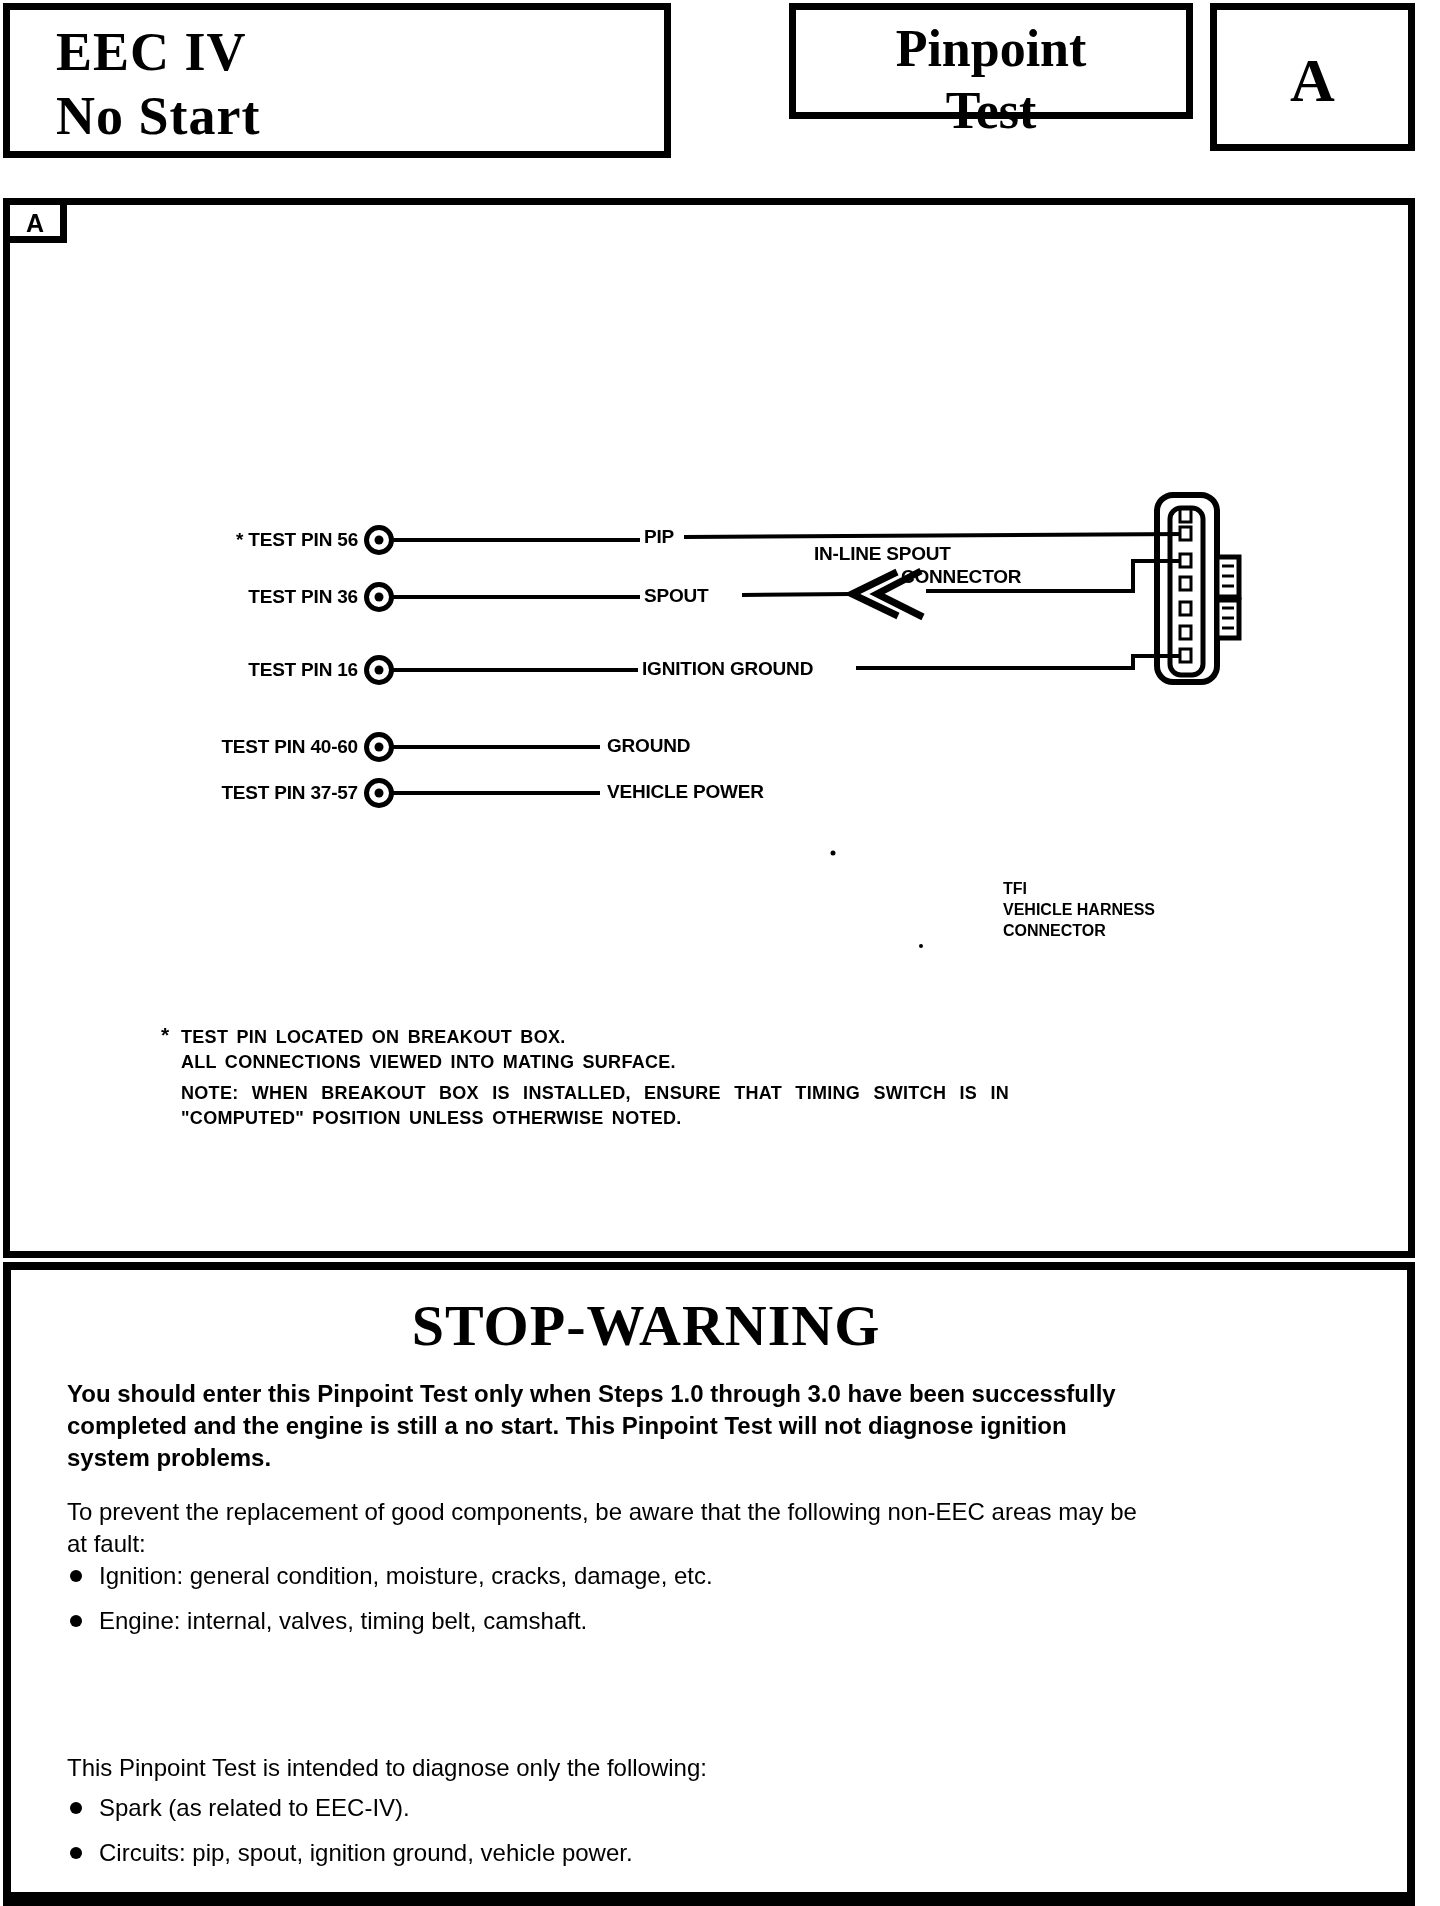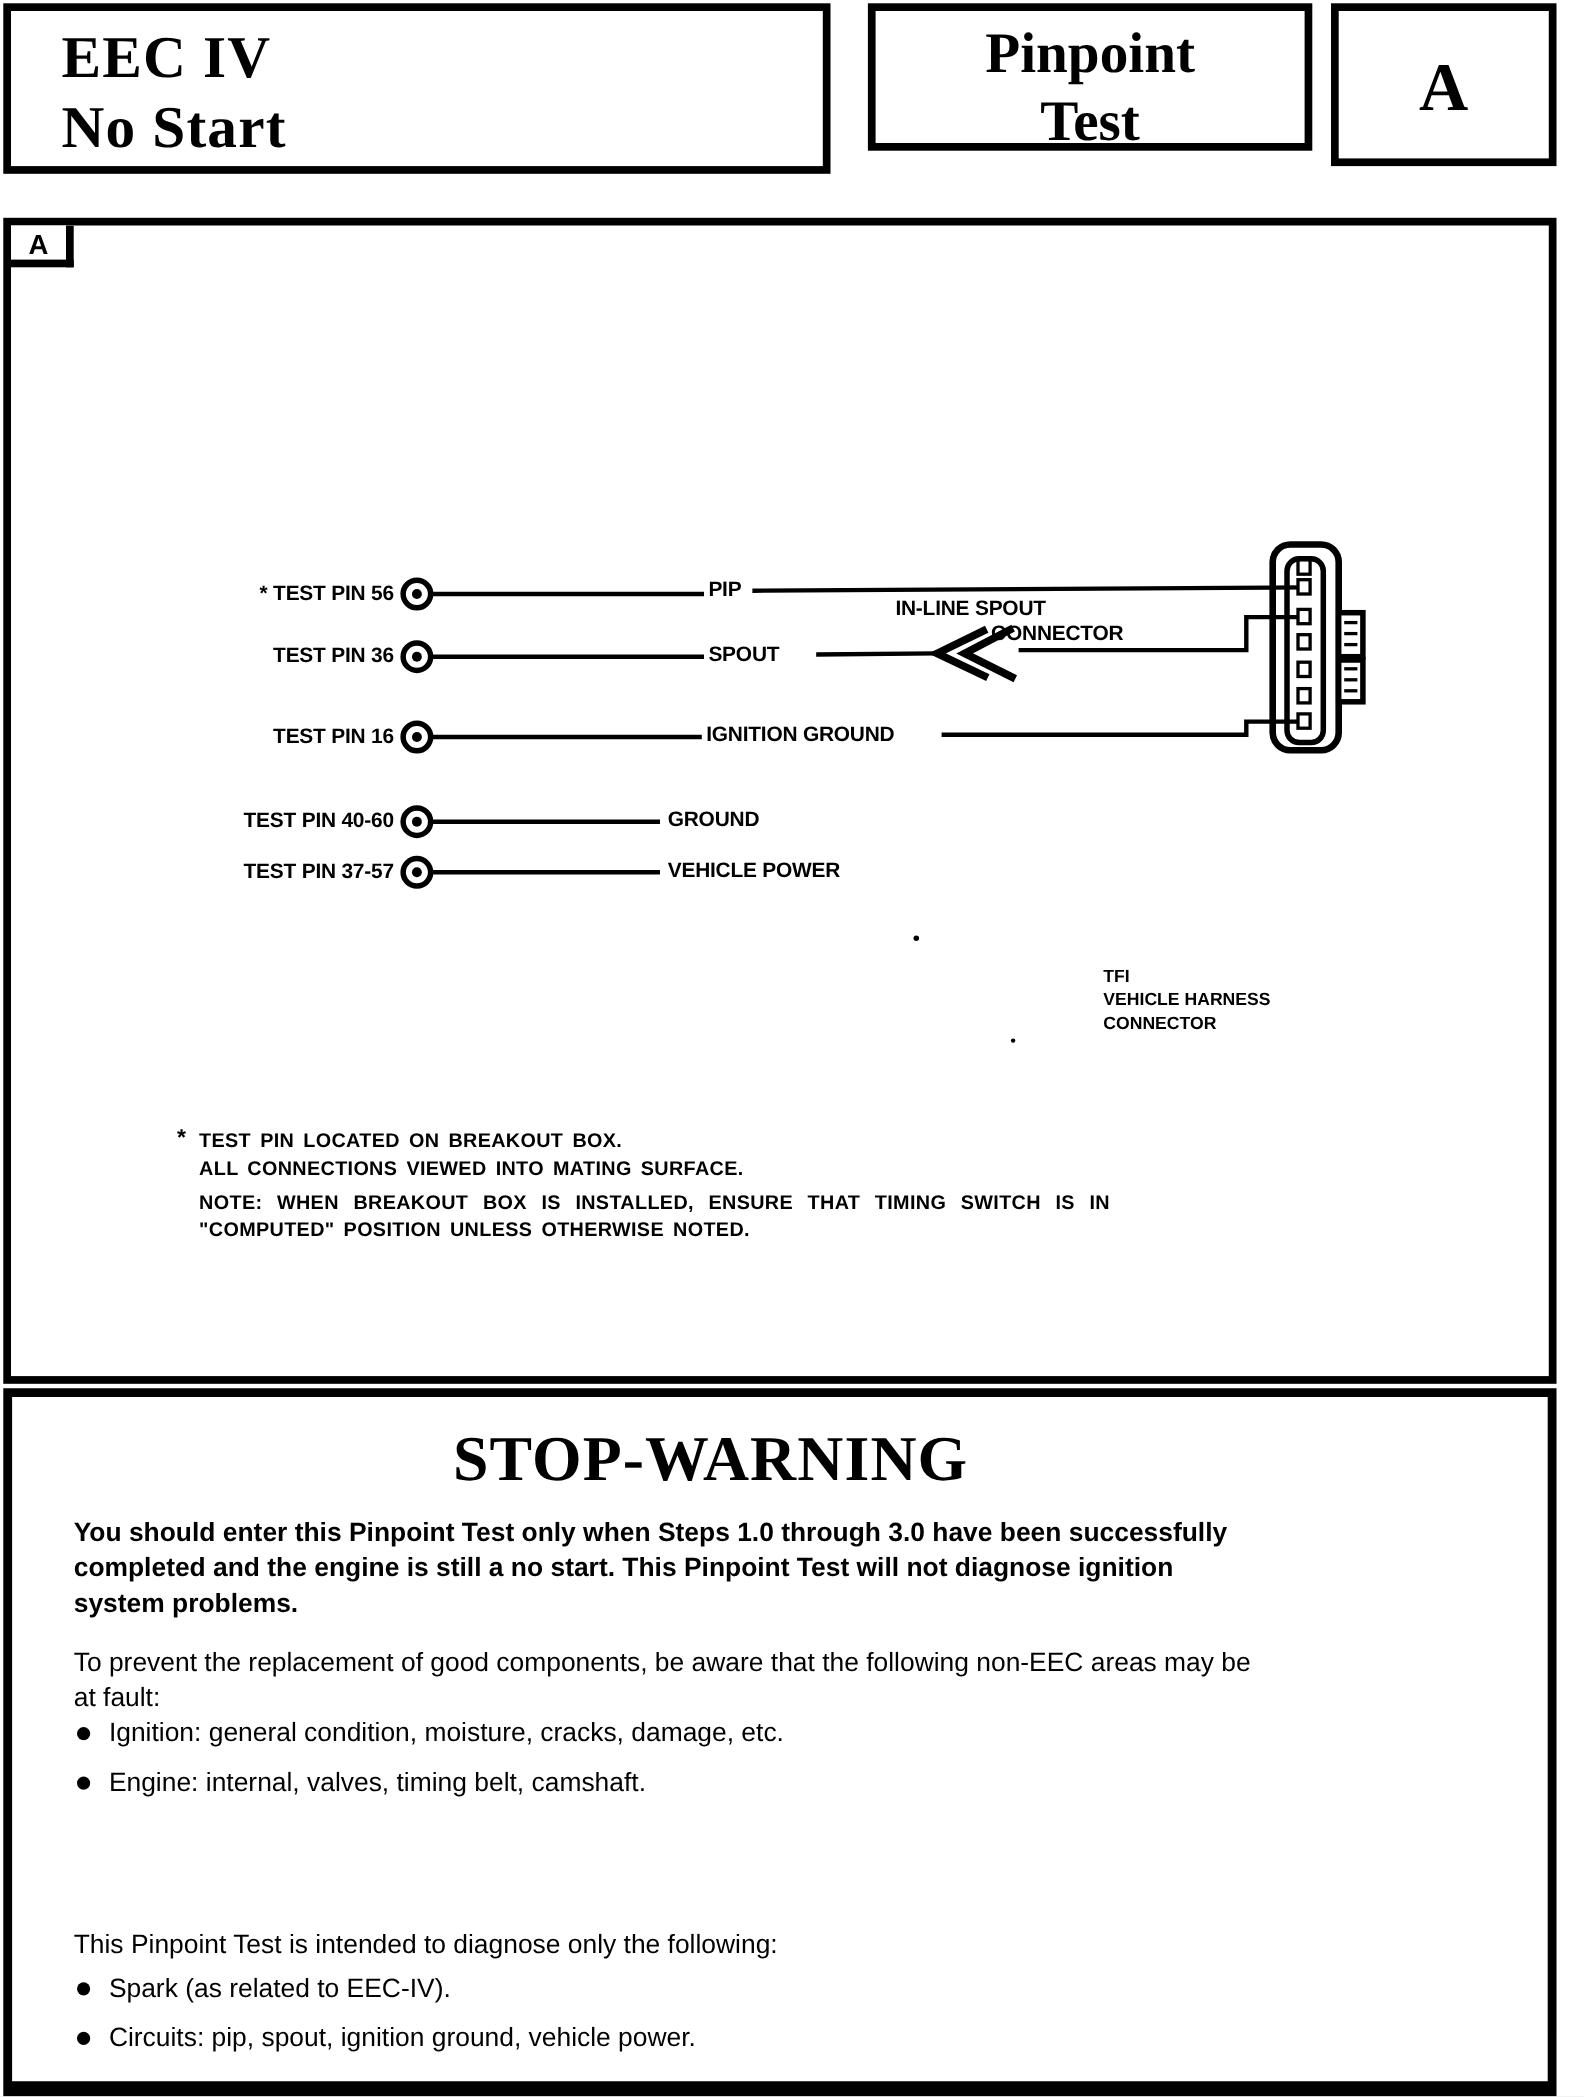--- a/index.html
+++ b/index.html
@@ -32,26 +32,26 @@
   .bullets { position:absolute; left:70px; display:flex; flex-direction:column; gap:18px; }
   .bullet-row { display:flex; align-items:center; gap:17px; font-size:24px; line-height:27px; white-space:nowrap; }
   .dot { width:12px; height:12px; border-radius:50%; background:#000; flex:none; }
   svg { position:absolute; left:0; top:0; }
 </style>
 </head>
 <body>
 
 <div id="page">
 
-  <div class="box" style="left:3px; top:3px; width:752px; height:155px; padding:10px 0 0 46px;">
+  <div class="box" style="left:3px; top:3px; width:668px; height:155px; padding:10px 0 0 46px;">
     <div class="serifbold hdr-title">EEC IV</div>
     <div class="serifbold hdr-title">No Start</div>
   </div>
 
-  <div class="box" style="left:789px; top:3px; width:404px; height:134px; padding-top:8px;">
+  <div class="box" style="left:789px; top:3px; width:404px; height:116px; padding-top:8px;">
     <div class="serifbold hdr-center">Pinpoint</div>
     <div class="serifbold hdr-center">Test</div>
   </div>
 
   <div class="box" style="left:1210px; top:3px; width:205px; height:148px;">
     <div class="serifbold hdr-letter">A</div>
   </div>
 
   <div class="box" style="left:3px; top:198px; width:1412px; height:1060px;"></div>
   <div class="abs" style="left:10px; top:205px; width:57px; height:38px; border-right:7px solid #000; border-bottom:7px solid #000; background:#fff; font-weight:bold; font-size:25px; line-height:36px; text-align:center;">A</div>

